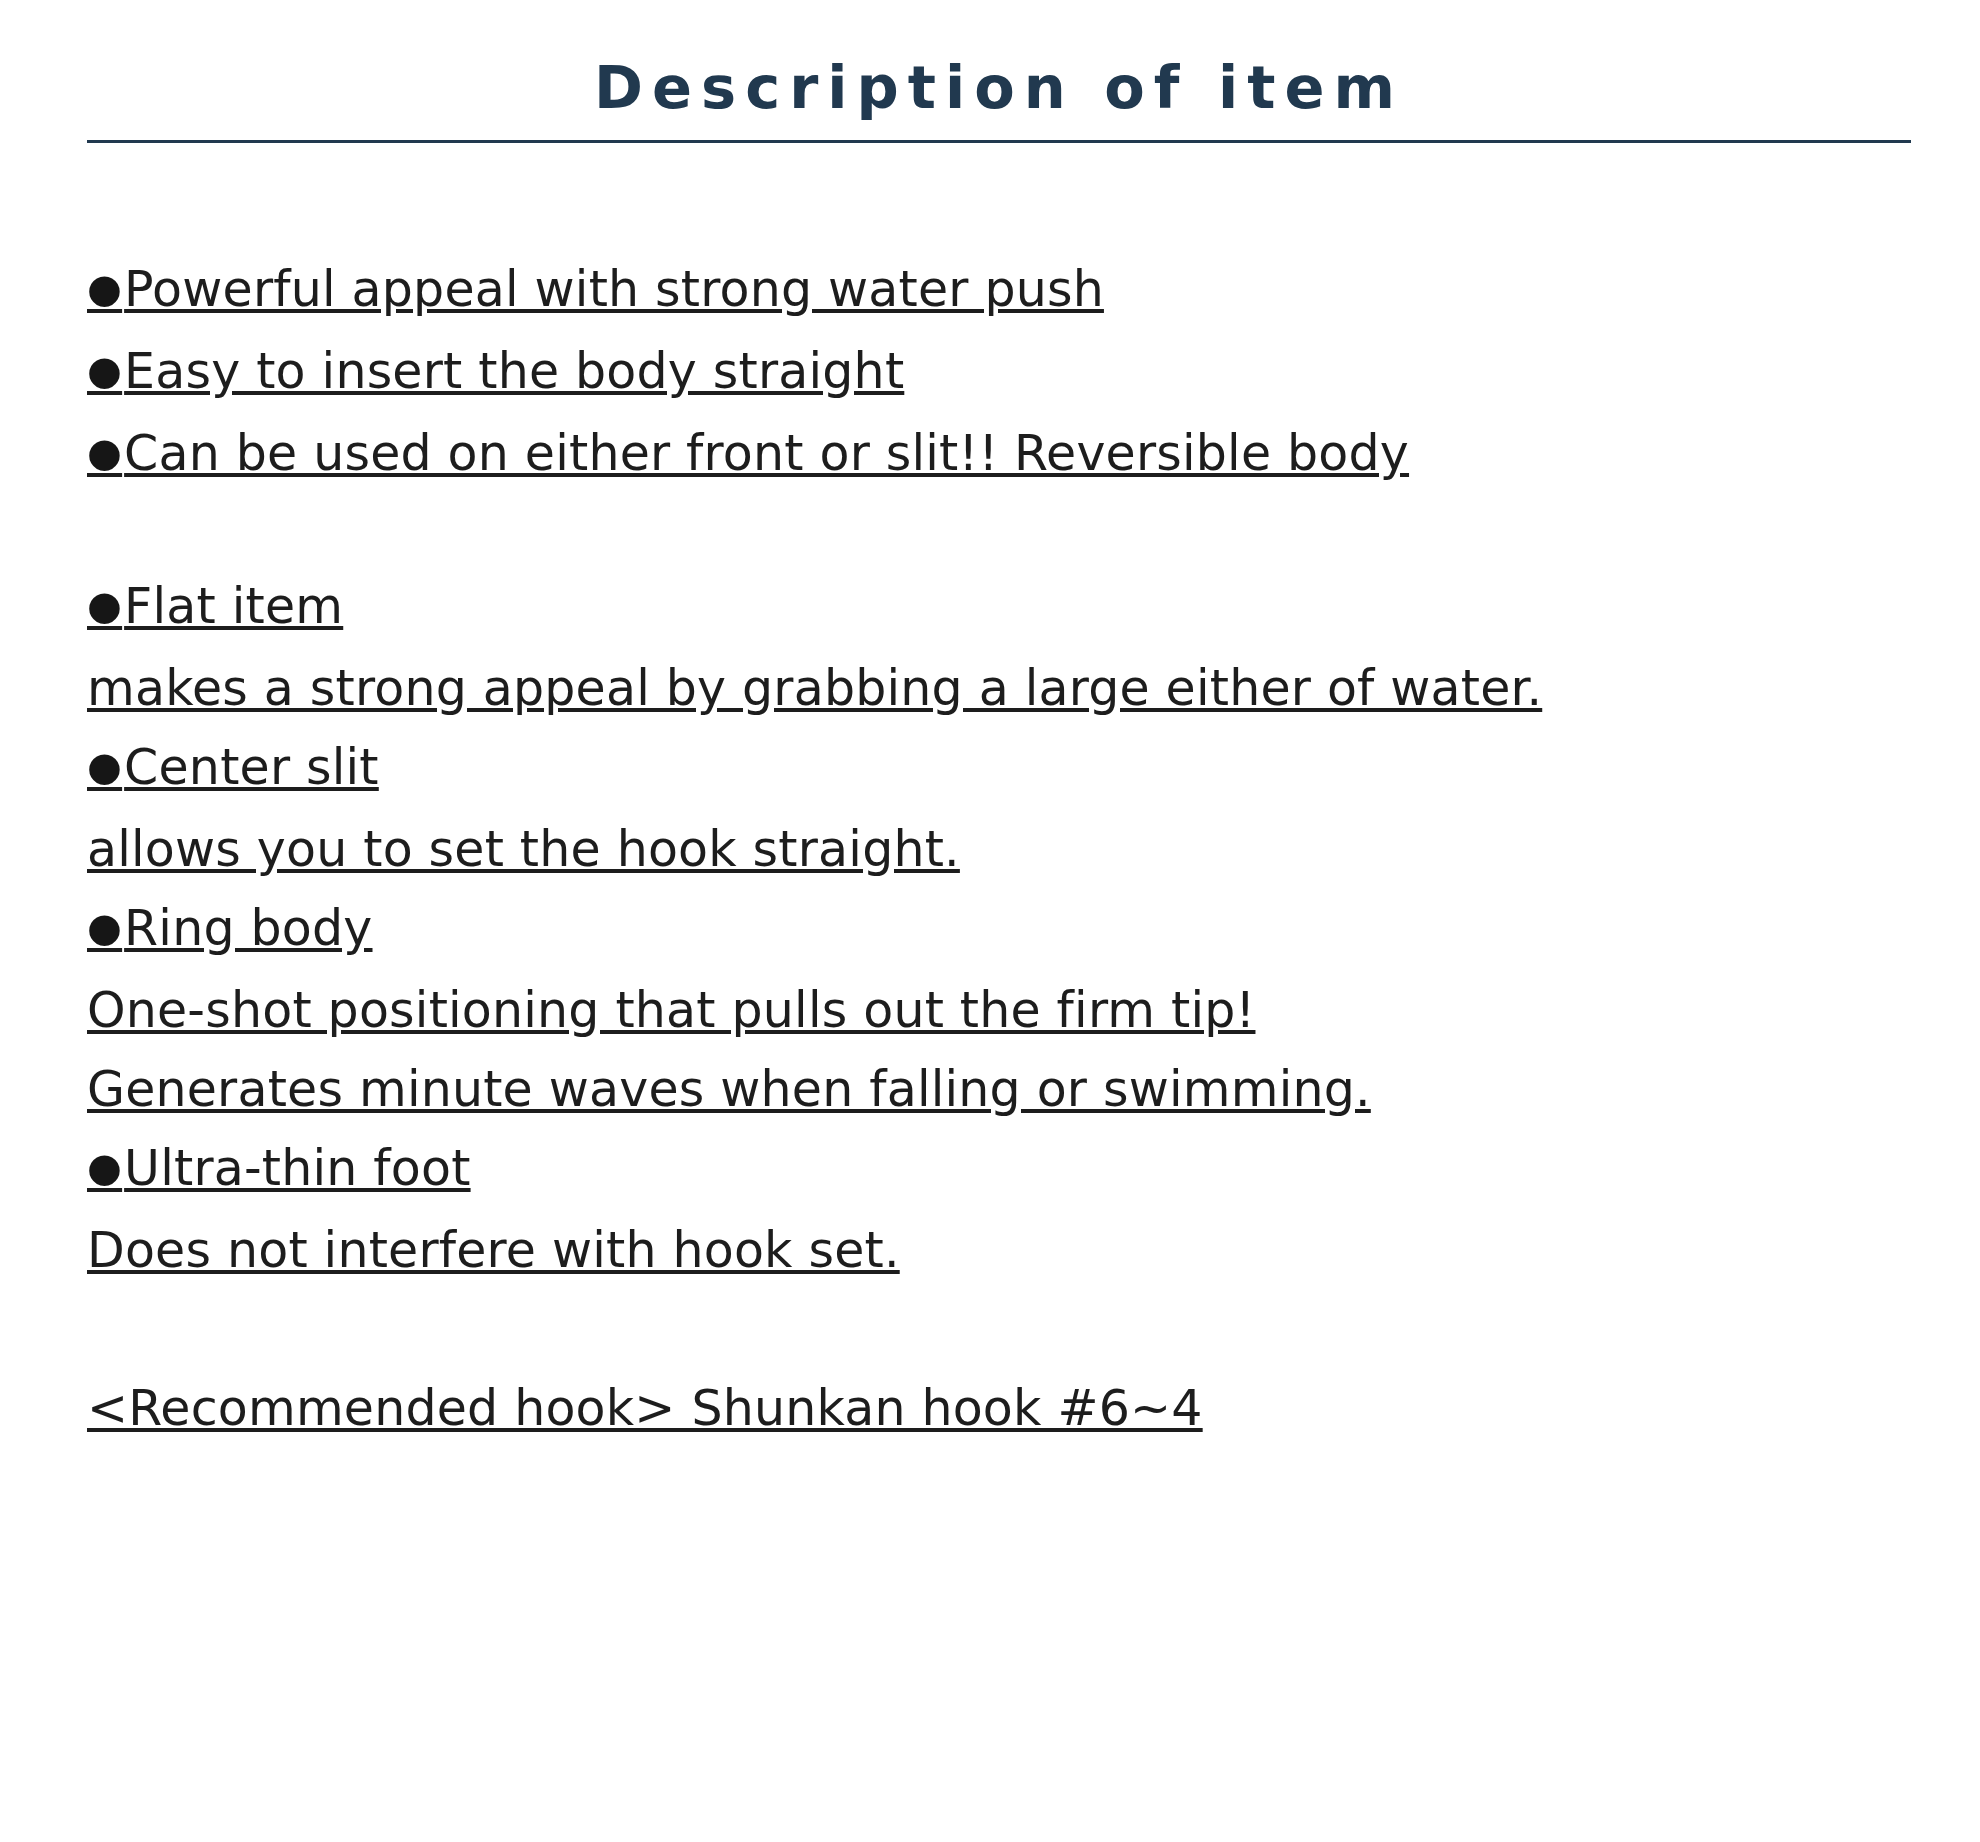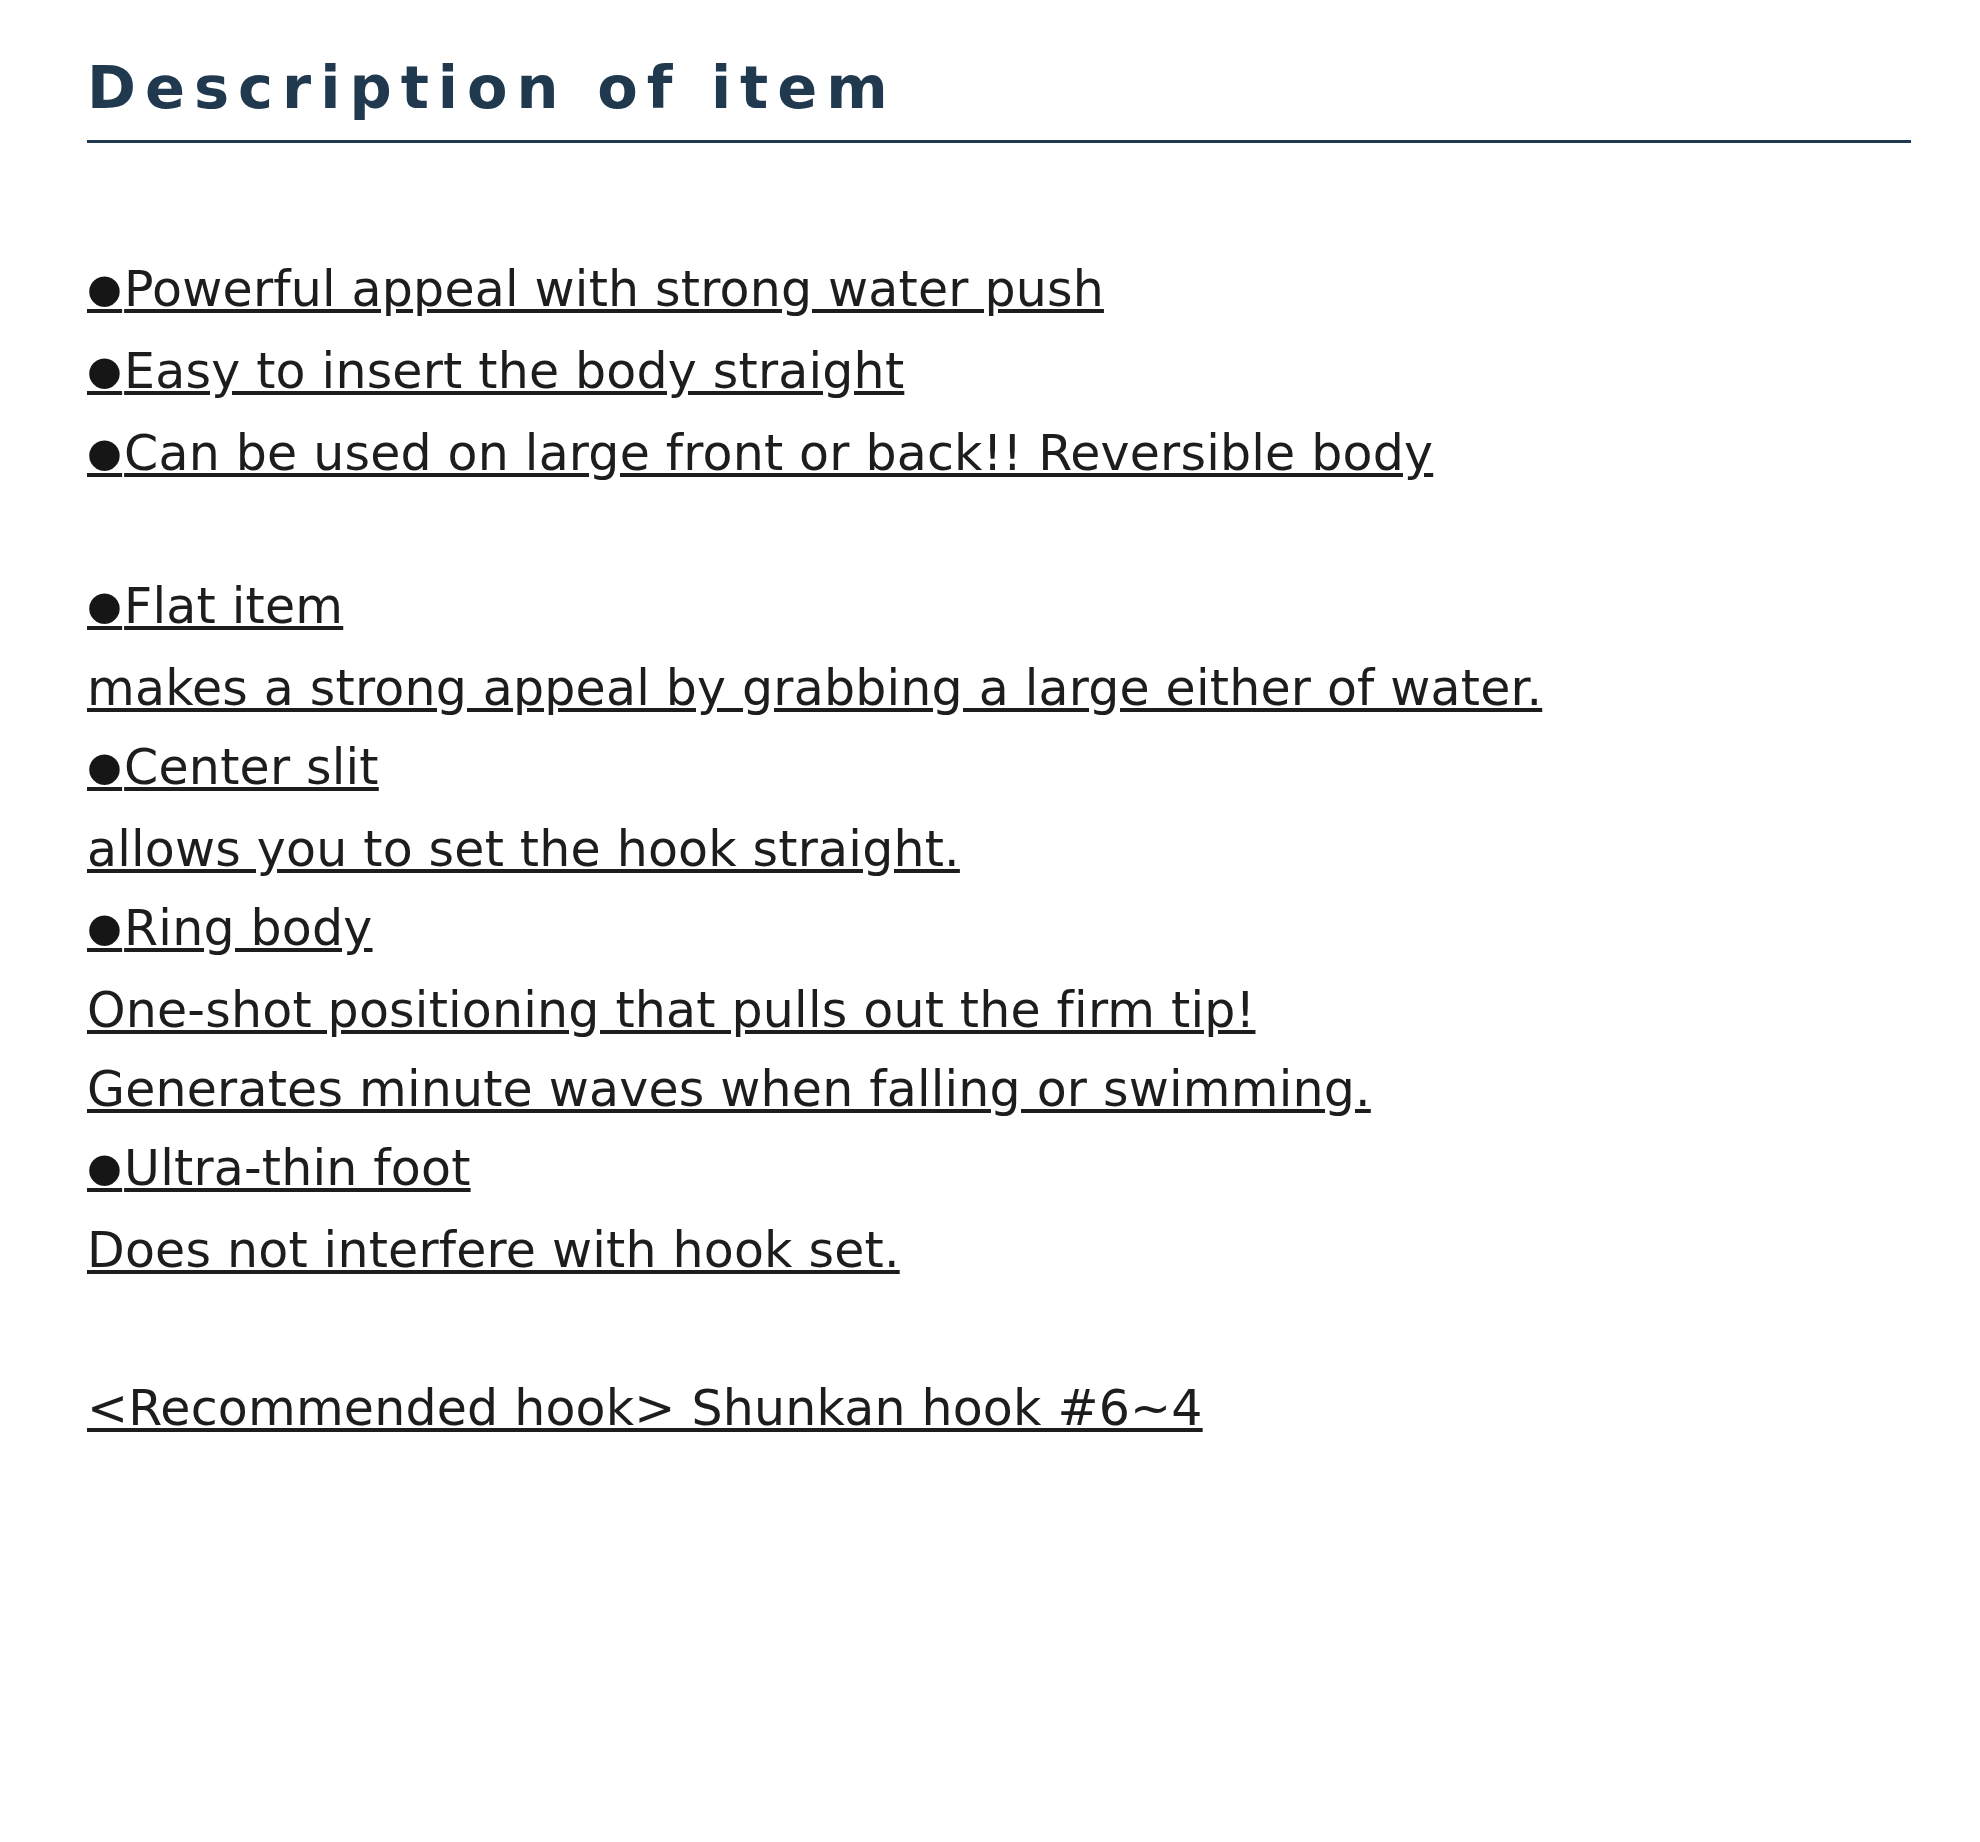--- a/index.html
+++ b/index.html
@@ -24,20 +24,21 @@
   }
   .section-title {
     font-size: 59px;
     font-weight: 600;
     letter-spacing: 9px;
     color: #21394f;
     line-height: 1.15;
     padding-bottom: 18px;
     margin: 0;
     white-space: nowrap;
+    text-align: center;
   }
   .title-rule {
     width: 100%;
     height: 3px;
     background: #21394f;
     margin: 0 0 0 0;
   }
   .body-block {
     margin-top: 107px;
   }
@@ -66,21 +67,21 @@
 <div class="page">
 
   <h1 class="section-title">Description of item</h1>
   <div class="title-rule"></div>
 
   <div class="body-block">
 
     <div>
       <div class="line bullet">Powerful appeal with strong water push</div>
       <div class="line bullet">Easy to insert the body straight</div>
-      <div class="line bullet">Can be used on large front or back!! Reversible body</div>
+      <div class="line bullet">Can be used on either front or slit!! Reversible body</div>
     </div>
 
     <div class="spacer-sm"></div>
 
     <div>
       <div class="line bullet">Flat item</div>
       <div class="line">makes a strong appeal by grabbing a large either of water.</div>
       <div class="line bullet">Center slit</div>
       <div class="line">allows you to set the hook straight.</div>
       <div class="line bullet">Ring body</div>

